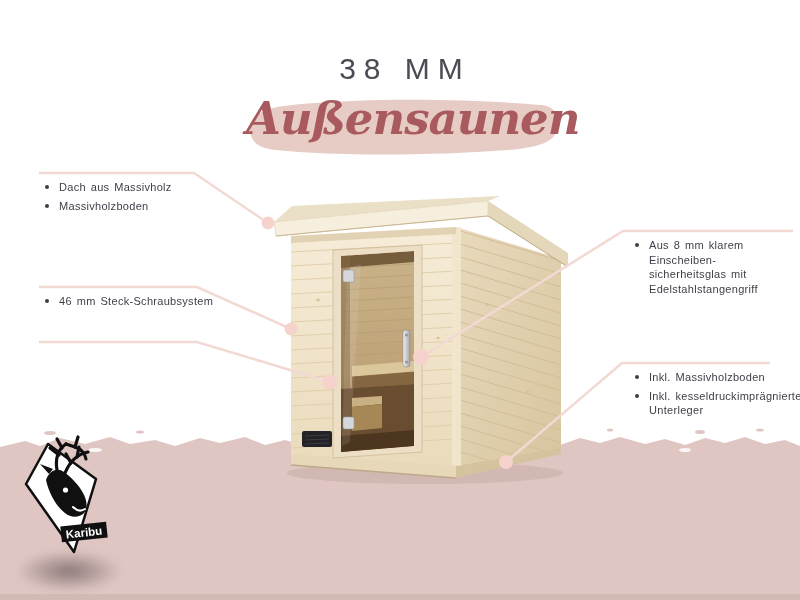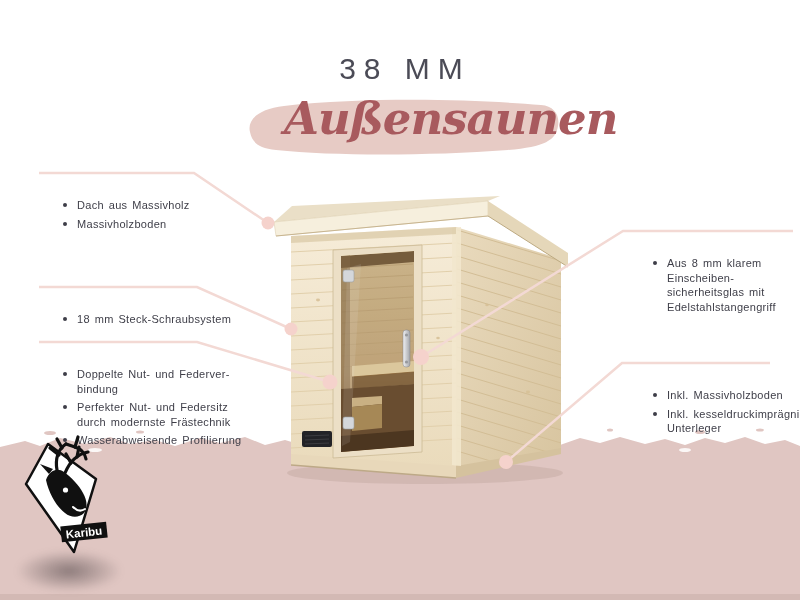--- a/index.html
+++ b/index.html
@@ -12,25 +12,25 @@
   .size-title{
     position:absolute;left:0;top:52px;width:810px;text-align:center;
     font-family:"Liberation Sans",sans-serif;font-size:30px;font-weight:400;
     letter-spacing:8px;color:#4b4b56;
   }
   .brush-wrap{position:absolute;left:246px;top:96px;width:316px;height:62px;}
   .brush-wrap svg{position:absolute;left:0;top:0;width:316px;height:62px;}
   .script-title{
     position:absolute;left:0;top:-4px;width:316px;text-align:center;
     font-family:"DejaVu Serif",serif;font-style:italic;font-weight:bold;
-    font-size:45px;color:#a85a5e;letter-spacing:-1px;margin-left:38px;
+    font-size:45px;color:#a85a5e;letter-spacing:-1px;
   }
 
   
-  .label-group{position:absolute;margin:18px;padding:0;list-style:none;
+  .label-group{position:absolute;margin:0;padding:0;list-style:none;
     font-size:11px;line-height:14.5px;letter-spacing:.3px;word-spacing:1.5px;
     color:#3e3e48;}
   .label-group li{position:relative;padding-left:15px;margin:0 0 4px 0;
     white-space:pre-line;}
   .label-group li::before{content:"";position:absolute;left:1px;top:5px;
     width:4px;height:4px;border-radius:50%;background:#3e3e48;}
   .lg1{left:44px;top:180px;width:180px;}
   .lg2{left:44px;top:294px;width:210px;}
   .lg3{left:44px;top:349px;width:205px;}
   .lg4{left:634px;top:238px;width:178px;}
@@ -228,28 +228,21 @@
       <path fill="#e7cbc5" d="M4,36 C1,24 12,13 38,10 C120,1 225,3 295,9 C308,10 314,19 312,30 C310,44 299,51 262,54 C180,60 88,60 30,54 C12,52 6,46 4,36 Z"></path>
     </svg>
     <div class="script-title">Außensaunen</div>
   </div>
 
   <ul class="label-group lg1">
     <li>Dach aus Massivholz</li>
     <li>Massivholzboden</li>
   </ul>
   <ul class="label-group lg2">
-    <li>18 mm Steck-Schraubsystem</li>
-  </ul>
-  <ul class="label-group lg3">
-    <li>Doppelte Nut- und Federver-
-bindung</li>
-    <li>Perfekter Nut- und Federsitz
-durch modernste Frästechnik</li>
-    <li>Wasserabweisende Profilierung</li>
+    <li>46 mm Steck-Schraubsystem</li>
   </ul>
   <ul class="label-group lg4">
     <li>Aus 8 mm klarem Einscheiben-
 sicherheitsglas mit
 Edelstahlstangengriff</li>
   </ul>
   <ul class="label-group lg5">
     <li>Inkl. Massivholzboden</li>
     <li>Inkl. kesseldruckimprägnierter
 Unterleger</li>

